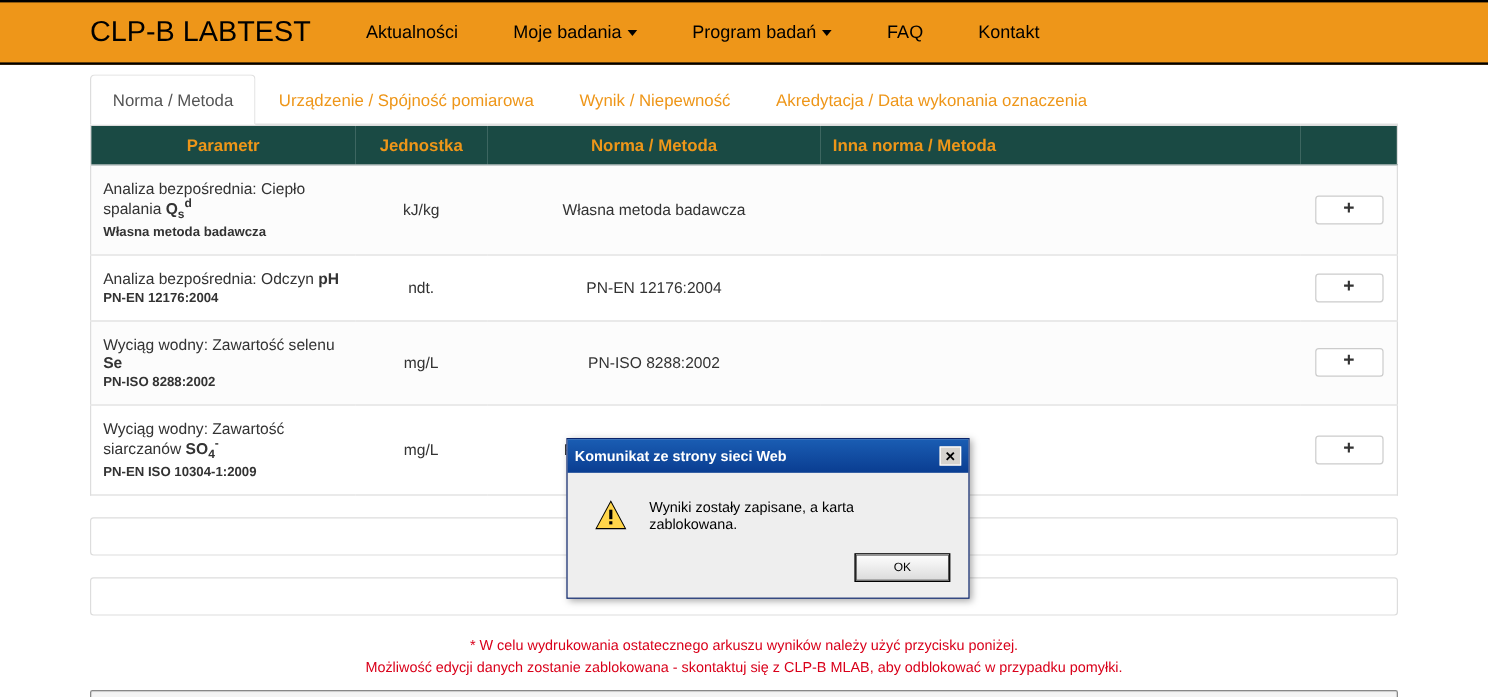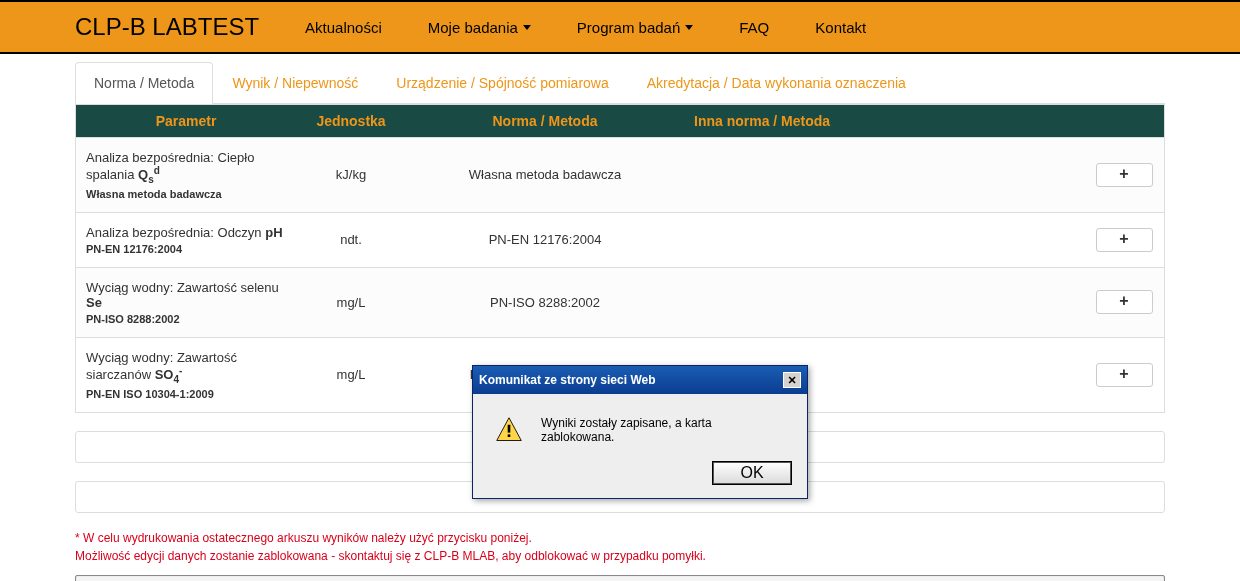--- a/index.html
+++ b/index.html
@@ -22,31 +22,31 @@
   .col-norm{text-align:center;}
   .col-other{width:380px;text-align:left;}
   .col-btn{width:60px;text-align:center;}
   .param-main{font-size:13px;color:#333;}
   .param-sub{font-size:11px;font-weight:bold;color:#333;margin-top:3px;}
   .plusbtn{display:inline-block;width:55px;height:22px;border:1px solid #ccc;border-radius:3px;background:#fff;text-align:center;line-height:20px;font-weight:bold;font-size:16px;color:#333;cursor:pointer;}
   .sub,.sup{font-size:10px;}
   .sub{vertical-align:sub;}
   .sup{vertical-align:super;}
   .emptybox{height:30px;border:1px solid #ddd;border-radius:3px;margin-top:18px;background:#fff;}
-  .notes{color:#d9001a;font-size:12px;margin-top:16px;line-height:1.5;}
+  .notes{color:#d9001a;font-size:12px;margin-top:16px;line-height:1.5;text-align:center;}
   .bigbtn{display:flex;align-items:center;justify-content:center;gap:10px;height:40px;border:1px solid #888;background:#f4f4f4;box-shadow:inset 0 0 1px #bbb;border-radius:2px;margin-top:10px;cursor:pointer;font-size:16px;color:#333;}
   
   .dialog{position:fixed;left:472px;top:365px;width:334px;background:#eee;border:1px solid #0a246a;box-shadow:2px 2px 6px rgba(0,0,0,.35);font-family:Tahoma,Arial,sans-serif;}
   .dlg-title{height:22px;background:linear-gradient(to bottom,#1a5db3,#0a3d91);color:#fff;font-size:12px;font-weight:bold;padding:3px 6px;display:flex;align-items:center;justify-content:space-between;}
   .dlg-close{width:16px;height:14px;background:#d6d3ce;border:1px solid #fff;display:flex;align-items:center;justify-content:center;font-size:11px;color:#000;font-weight:bold;}
   .dlg-body{display:flex;align-items:flex-end;gap:18px;padding:22px 20px 10px 22px;font-size:12px;color:#000;}
   .warn{width:28px;height:28px;}
   .warn svg{width:28px;height:28px;display:block;}
   .dlg-footer{display:flex;justify-content:flex-end;padding:8px 16px 14px;}
-  .okbtn{width:78px;height:22px;border:1px solid #555;background:linear-gradient(#fdfdfd,#dcdcdc);box-shadow:0 0 0 1px #000;font-size:16px;cursor:pointer;}
+  .okbtn{width:78px;height:22px;border:1px solid #555;background:linear-gradient(#fdfdfd,#dcdcdc);box-shadow:0 0 0 1px #000;font-size:10px;cursor:pointer;}
 </style>
 </head>
 <body>
 
 <div class="topbar">
   <div class="brand">CLP-B LABTEST</div>
   <div class="nav">
     <a>Aktualności</a>
     <a>
         <span>Moje badania</span> 
@@ -58,22 +58,22 @@
       </a>
     <a>FAQ</a>
     <a>Kontakt</a>
   </div>
 </div>
 
 <div class="content">
 
   <div class="tabs">
     <div class="tab active">Norma / Metoda</div>
+    <div class="tab">Urządzenie / Spójność pomiarowa</div>
     <div class="tab">Wynik / Niepewność</div>
-    <div class="tab">Urządzenie / Spójność pomiarowa</div>
     <div class="tab">Akredytacja / Data wykonania oznaczenia</div>
   </div>
 
   <table>
     <thead>
       <tr>
         <th class="col-param">Parametr</th>
         <th class="col-unit">Jednostka</th>
         <th class="col-norm">Norma / Metoda</th>
         <th class="col-other">Inna norma / Metoda</th>

